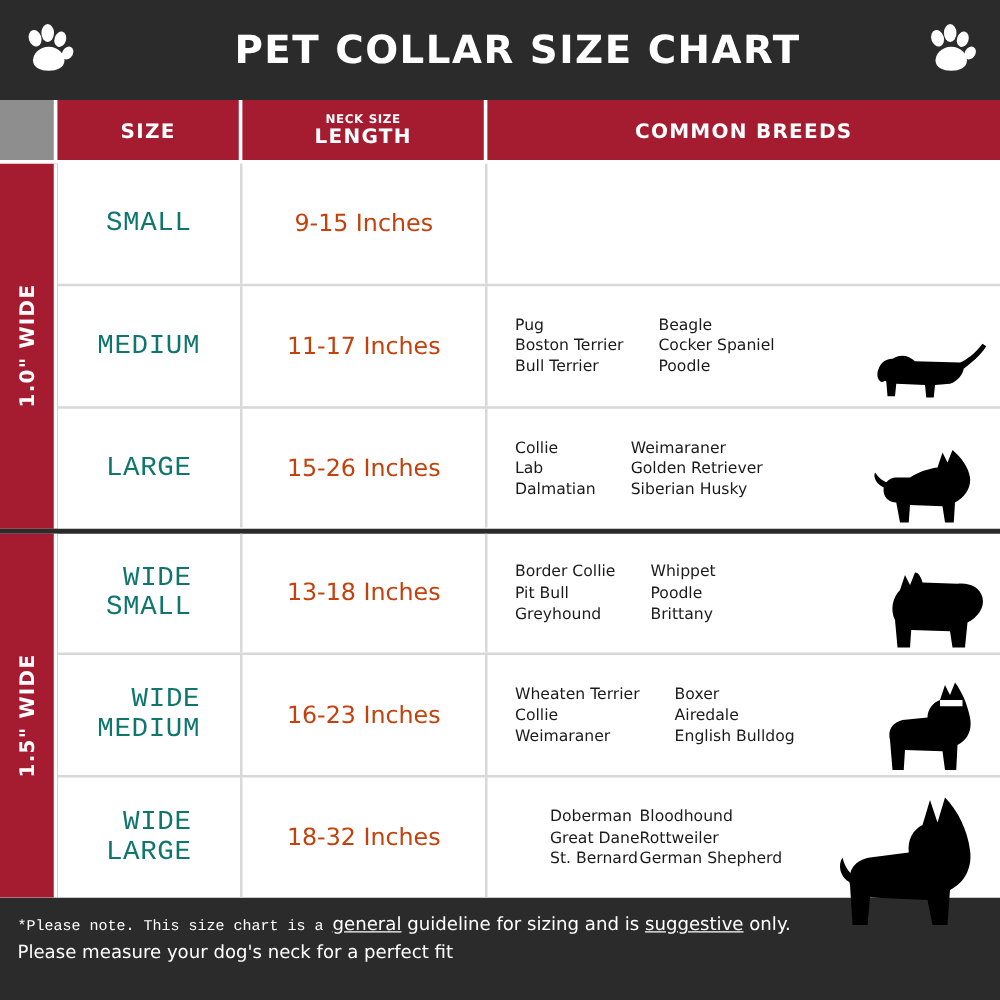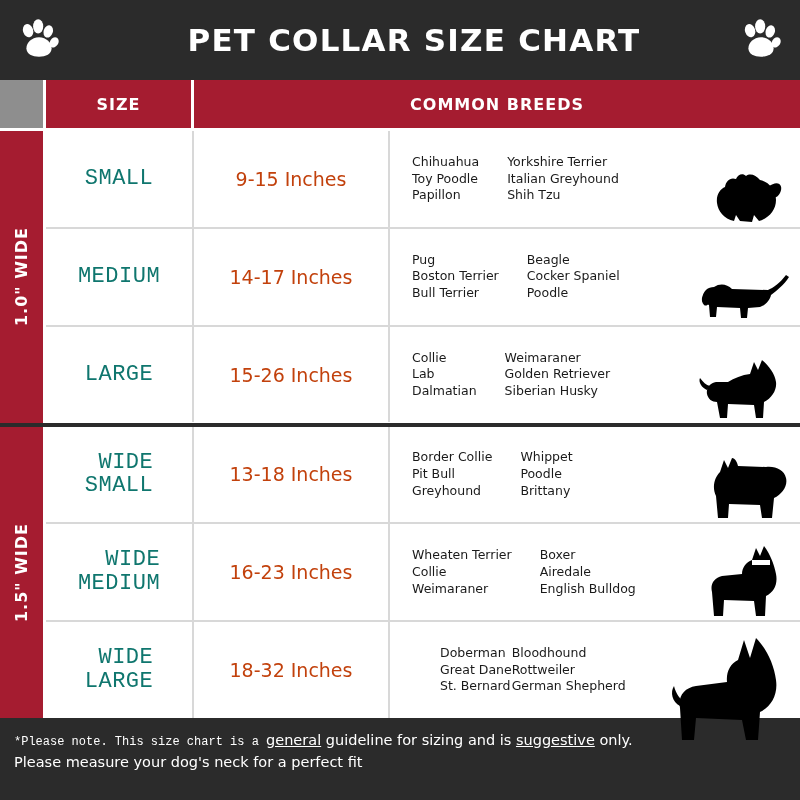--- a/index.html
+++ b/index.html
@@ -205,59 +205,47 @@
       <ellipse cx="86" cy="58" rx="10" ry="13" fill="#fff" transform="rotate(32 86 58)"></ellipse>
       <path d="M50 46 C68 46 80 60 80 72 C80 86 66 92 50 92 C34 92 20 86 20 72 C20 60 32 46 50 46 Z" fill="#fff"></path>
     </svg>
   </div>
 
   <div class="table-wrap">
 
     <div class="colhead">
       <div class="corner"></div>
       <div class="hc hc-size">SIZE</div>
+      <div class="hc hc-neck">
+        <span class="small-label">NECK SIZE</span>
+        <span>LENGTH</span>
+      </div>
       <div class="hc hc-breeds">COMMON BREEDS</div>
     </div>
 
     <div class="body-rows">
 
       <div class="group">
         <div class="group-label">
           <span>1.0" WIDE</span>
         </div>
         <div class="group-rows">
 
           <div class="row">
             <div class="cell-size">SMALL</div>
             <div class="cell-neck">
               <span class="num">9-15</span>
               <span>Inches</span>
             </div>
-            <div class="cell-breeds">
-              <div class="breed-col col1">
-                <div>Chihuahua</div>
-                <div>Toy Poodle</div>
-                <div>Papillon</div>
-              </div>
-              <div class="breed-col col2">
-                <div>Yorkshire Terrier</div>
-                <div>Italian Greyhound</div>
-                <div>Shih Tzu</div>
-              </div>
-              <svg class="dog" width="88" height="62" viewBox="0 0 88 62">
-                <path fill="#000" d="M30 14 C24 12 20 16 19 22 C14 24 10 30 11 38 C12 46 18 54 28 56 L30 50 L34 56 L46 57 L48 50 L53 56 C63 53 70 45 70 35 C70 25 63 17 54 15 C50 10 44 8 40 11 C37 8 32 9 30 14 Z M26 26 a3 3 0 1 0 0.1 0 Z"></path>
-                <path fill="#000" d="M62 22 C72 14 78 20 74 28 C71 34 66 33 62 30 Z"></path>
-              </svg>
-            </div>
           </div>
 
           <div class="row">
             <div class="cell-size">MEDIUM</div>
             <div class="cell-neck">
-              <span class="num">14-17</span>
+              <span class="num">11-17</span>
               <span>Inches</span>
             </div>
             <div class="cell-breeds">
               <div class="breed-col col1">
                 <div>Pug</div>
                 <div>Boston Terrier</div>
                 <div>Bull Terrier</div>
               </div>
               <div class="breed-col col2">
                 <div>Beagle</div>

